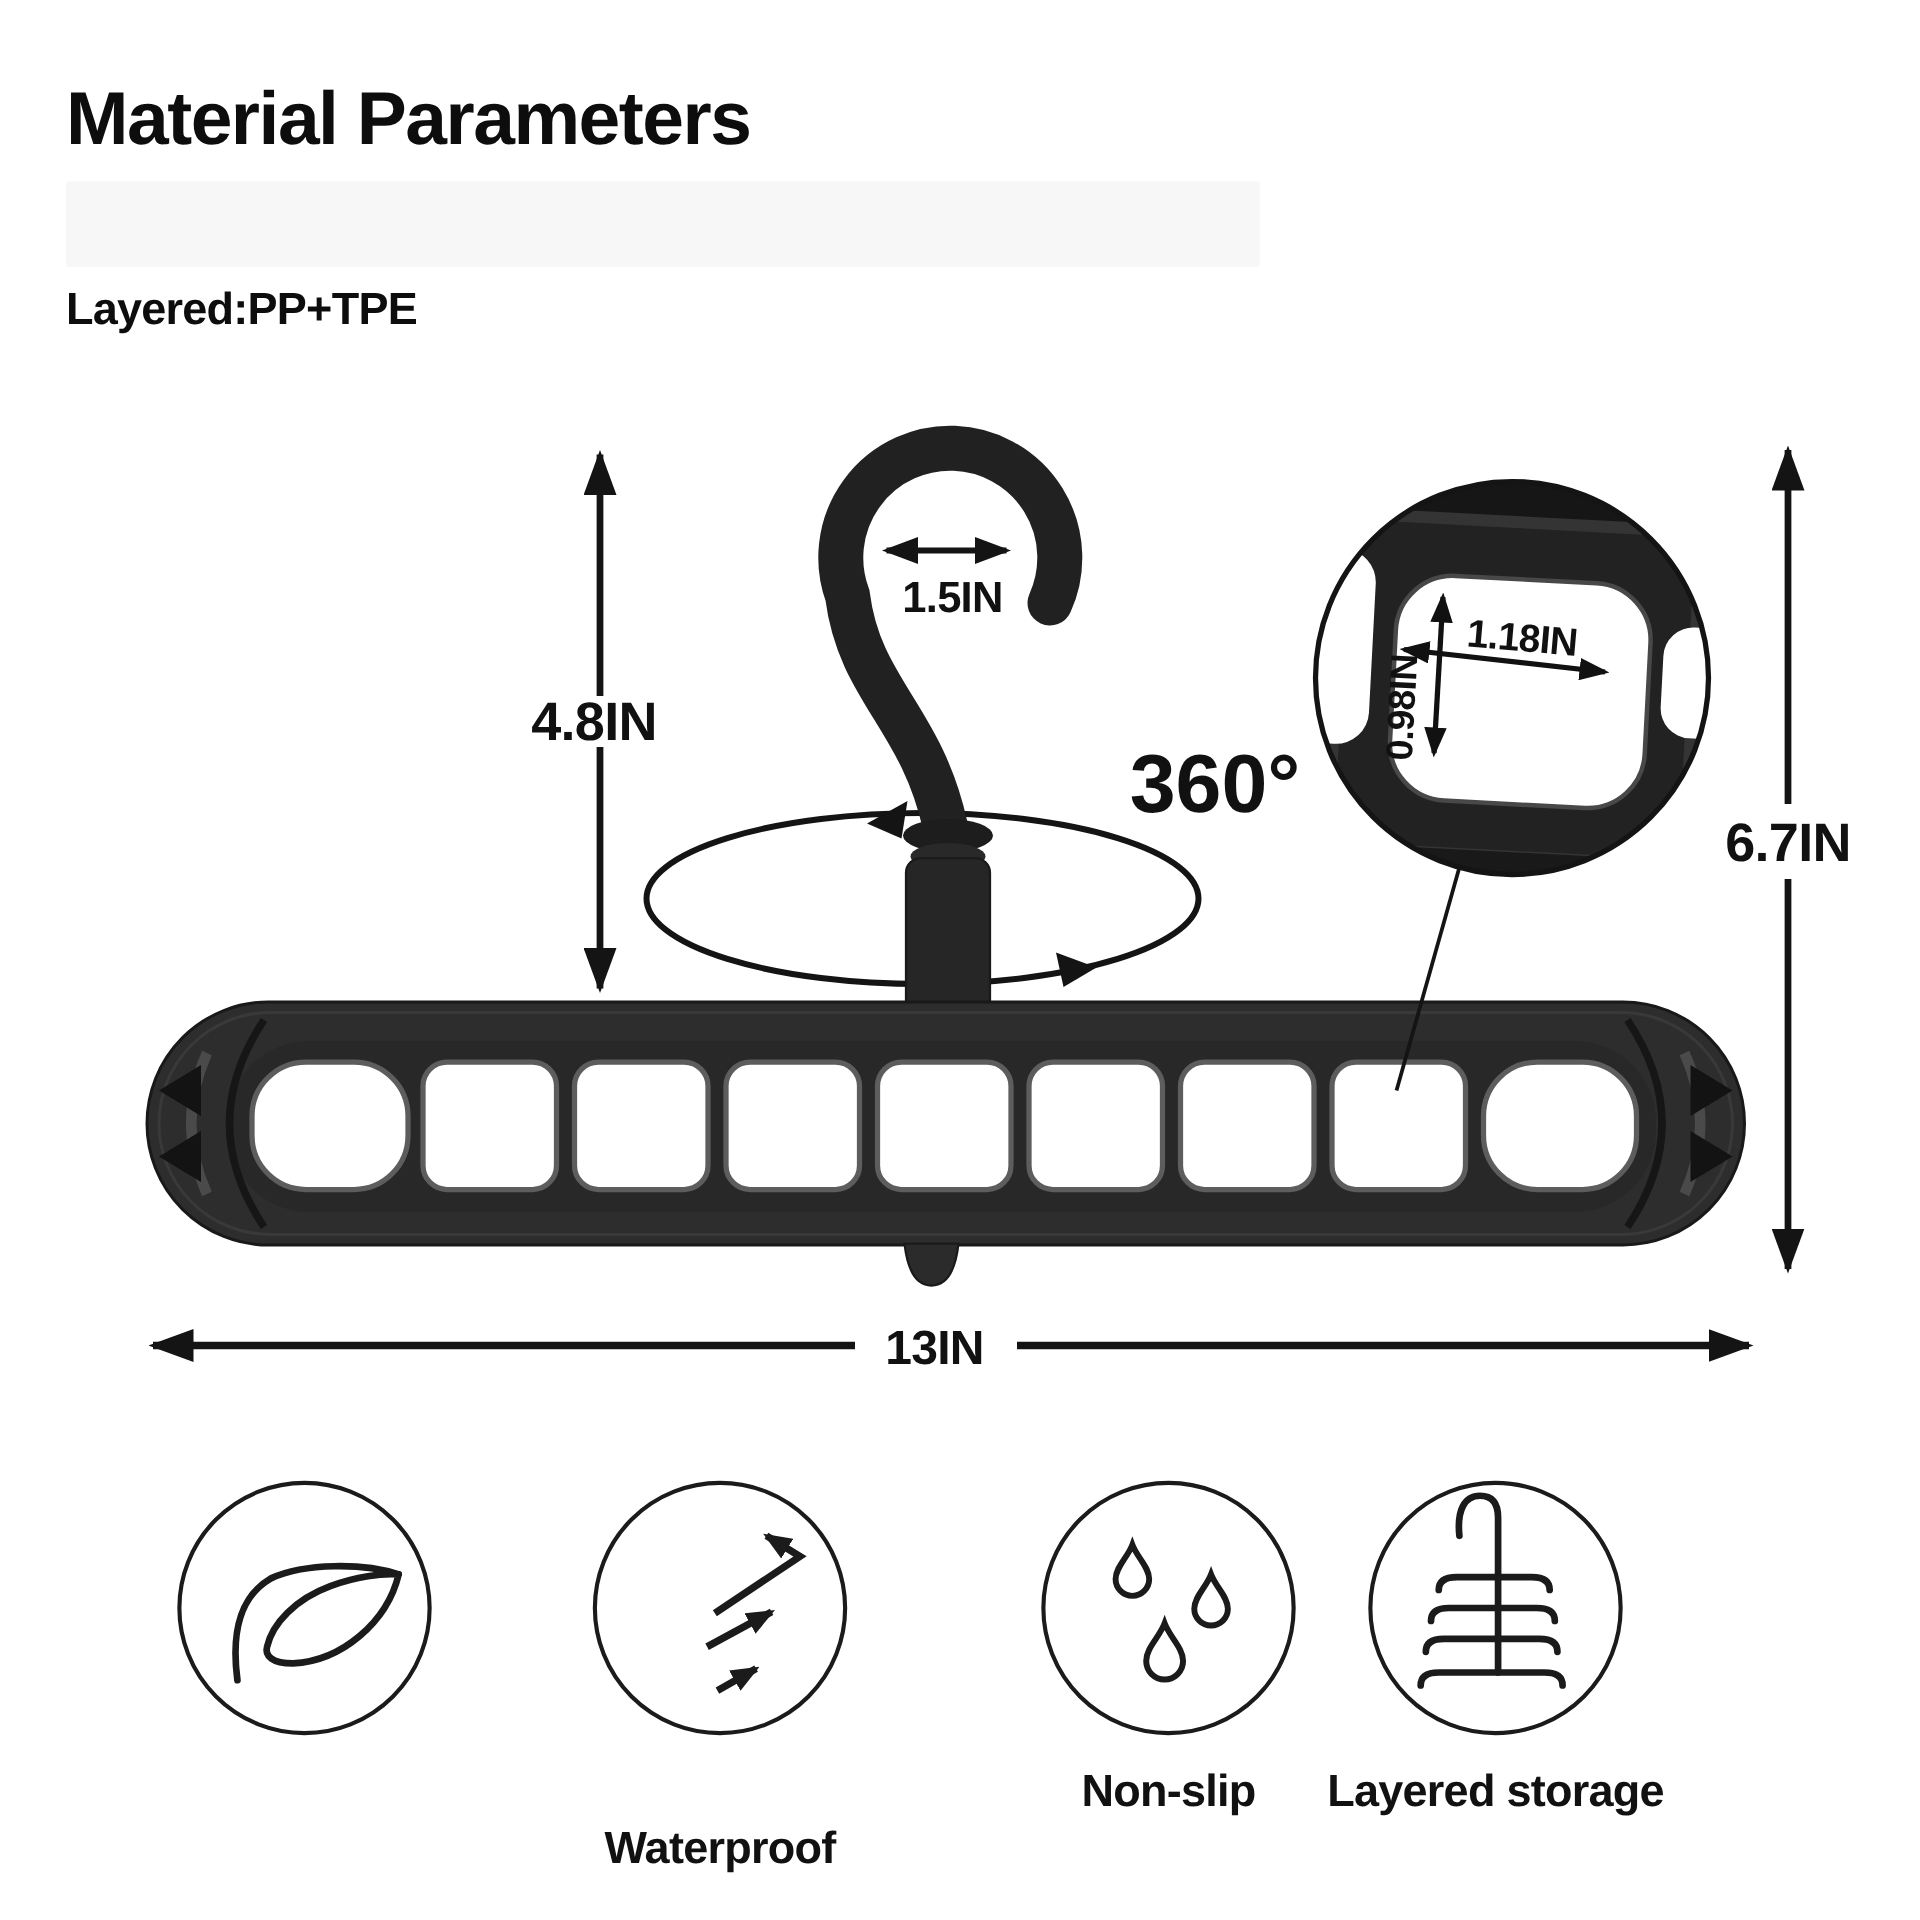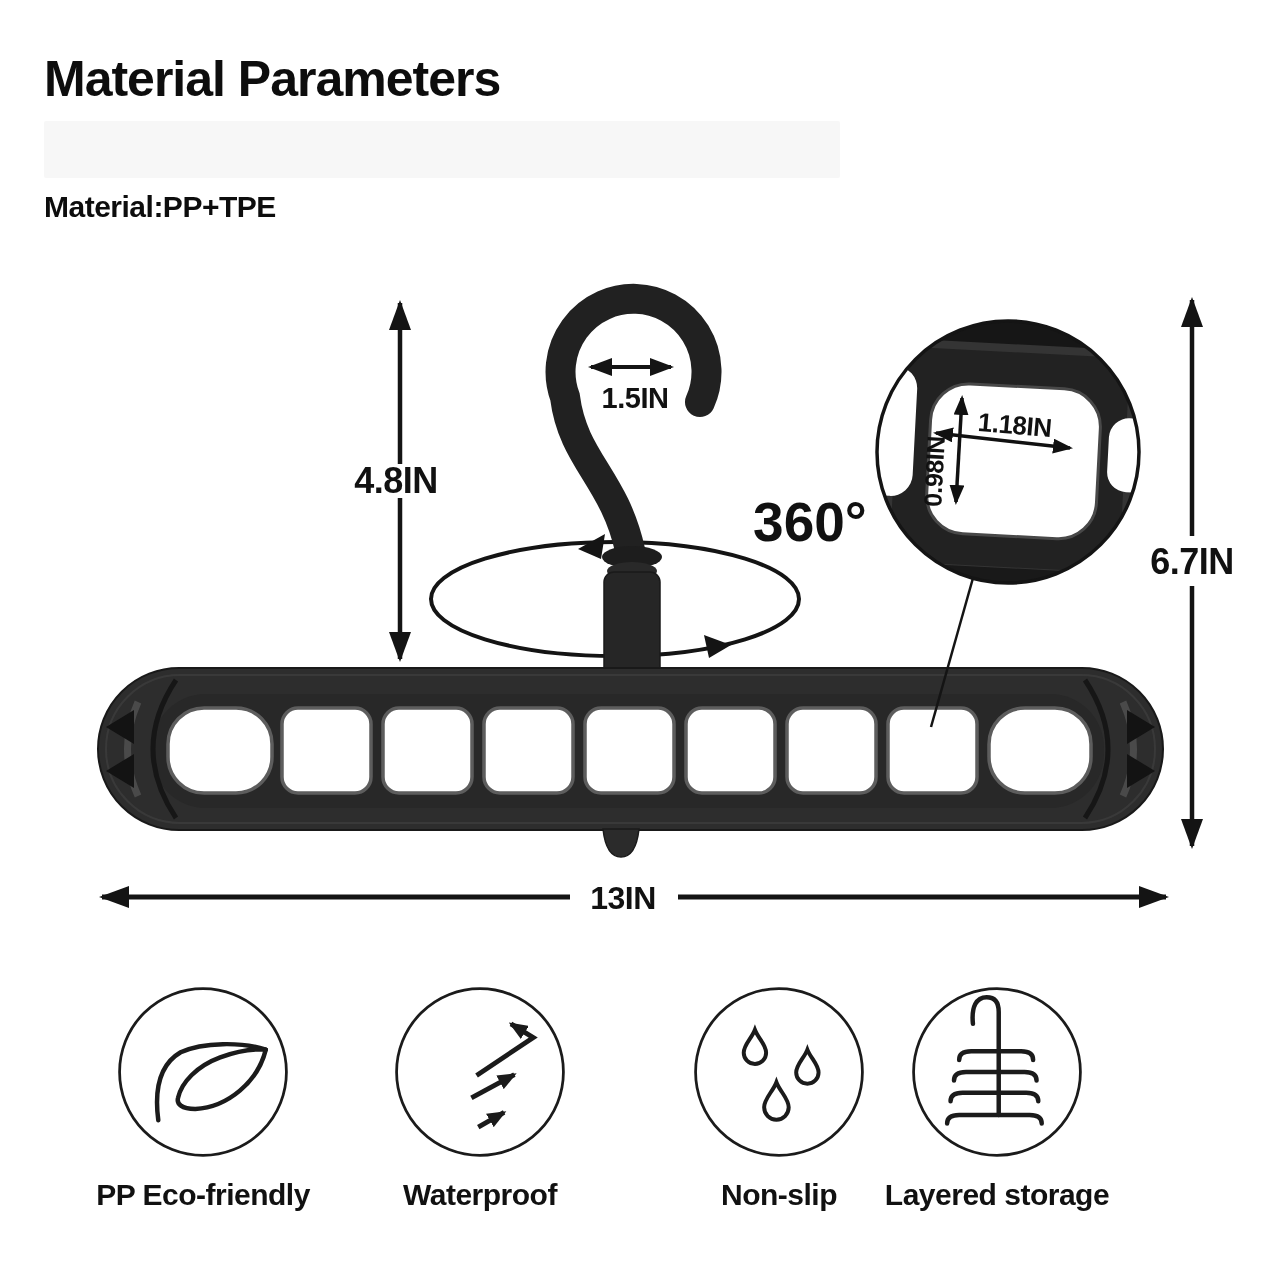--- a/index.html
+++ b/index.html
@@ -26,29 +26,29 @@
   }
   #diagram-svg{left:0;top:0;}
   .feature{
     position:absolute;top:986px;width:250px;
     display:flex;flex-direction:column;align-items:center;
   }
   .feature .label{
     margin-top:20px;font-size:30px;font-weight:700;
     letter-spacing:-0.5px;color:#111;white-space:nowrap;
   }
-  .f1{left:78px;} .f2{left:355px;} .f3{left:654px;} .f4{left:872px;}
+  .f1{left:78px;} .f2{left:355px;gap:38px;} .f3{left:654px;} .f4{left:872px;}
   svg text{font-family:"Liberation Sans", sans-serif;font-weight:700;fill:#111;}
 </style>
 </head>
 <body>
 
 <div class="abs" id="page-title">Material Parameters</div>
 <div class="abs" id="title-band"></div>
-<div class="abs" id="material-line">Material:PP+TPE</div>
+<div class="abs" id="material-line">Layered:PP+TPE</div>
 
 <svg id="diagram-svg" class="abs" width="1280" height="1280" viewBox="0 0 1280 1280">
   <defs>
     <marker id="ah" markerUnits="userSpaceOnUse" markerWidth="30" markerHeight="22" refX="27" refY="11" orient="auto-start-reverse">
       <path d="M0,0 L30,11 L0,22 Z" fill="#141414"></path>
     </marker>
     <marker id="ahm" markerUnits="userSpaceOnUse" markerWidth="24" markerHeight="18" refX="21" refY="9" orient="auto-start-reverse">
       <path d="M0,0 L24,9 L0,18 Z" fill="#141414"></path>
     </marker>
     <marker id="ahs" markerUnits="userSpaceOnUse" markerWidth="20" markerHeight="15" refX="17" refY="7.5" orient="auto-start-reverse">
@@ -146,21 +146,20 @@
 </svg>
 
 <div class="feature f1">
   <svg width="172" height="172" viewBox="0 0 100 100">
     <circle cx="50" cy="50" r="48.5" fill="#fff" stroke="#1b1b1b" stroke-width="1.6"></circle>
     <g fill="none" stroke="#1b1b1b" stroke-width="2.6" stroke-linecap="round">
       <path d="M 24 78 C 21.5 59 25 45.5 37 38.5 C 50 32.5 73 32.5 86.5 37"></path>
       <path d="M 86.5 37 C 82 55.5 64.5 70.5 45.5 71.5 C 37.5 71.5 34.5 68.5 35.5 65 C 37.5 56 46.5 46.5 60 41.5 C 70 37.8 80 36.5 86.5 37"></path>
     </g>
   </svg>
-  <div class="label">PP Eco-friendly</div>
 </div>
 
 <div class="feature f2">
   <svg width="172" height="172" viewBox="0 0 100 100">
     <defs>
       <marker id="ihead" markerUnits="userSpaceOnUse" markerWidth="11" markerHeight="9" refX="9.5" refY="4.5" orient="auto">
         <path d="M0,0 L11,4.5 L0,9 Z" fill="#1b1b1b"></path>
       </marker>
     </defs>
     <circle cx="50" cy="50" r="48.5" fill="#fff" stroke="#1b1b1b" stroke-width="1.6"></circle>

